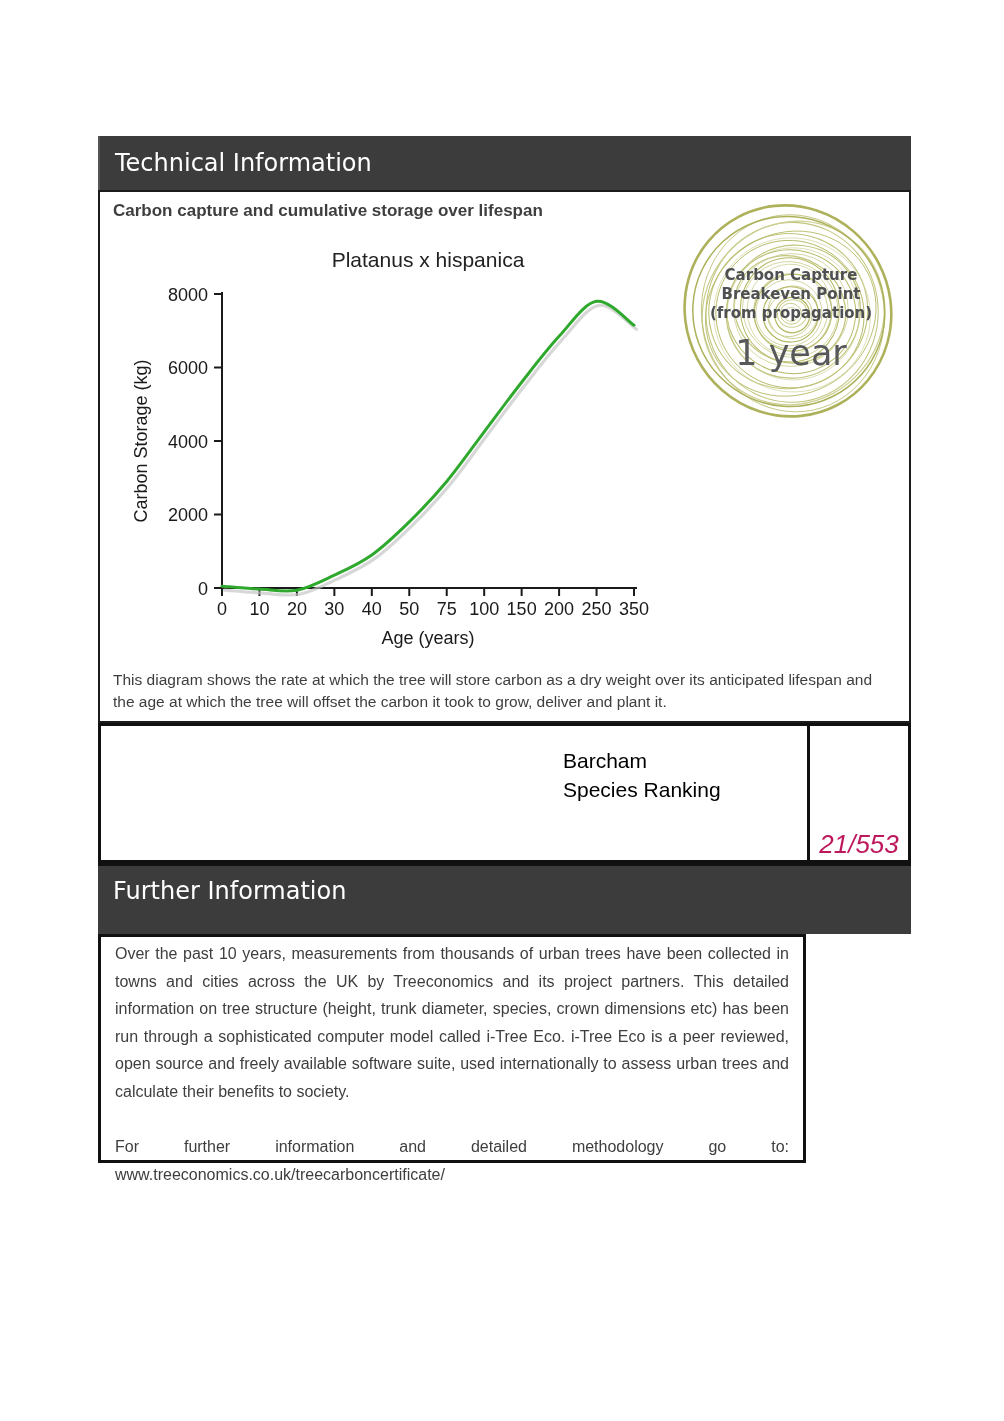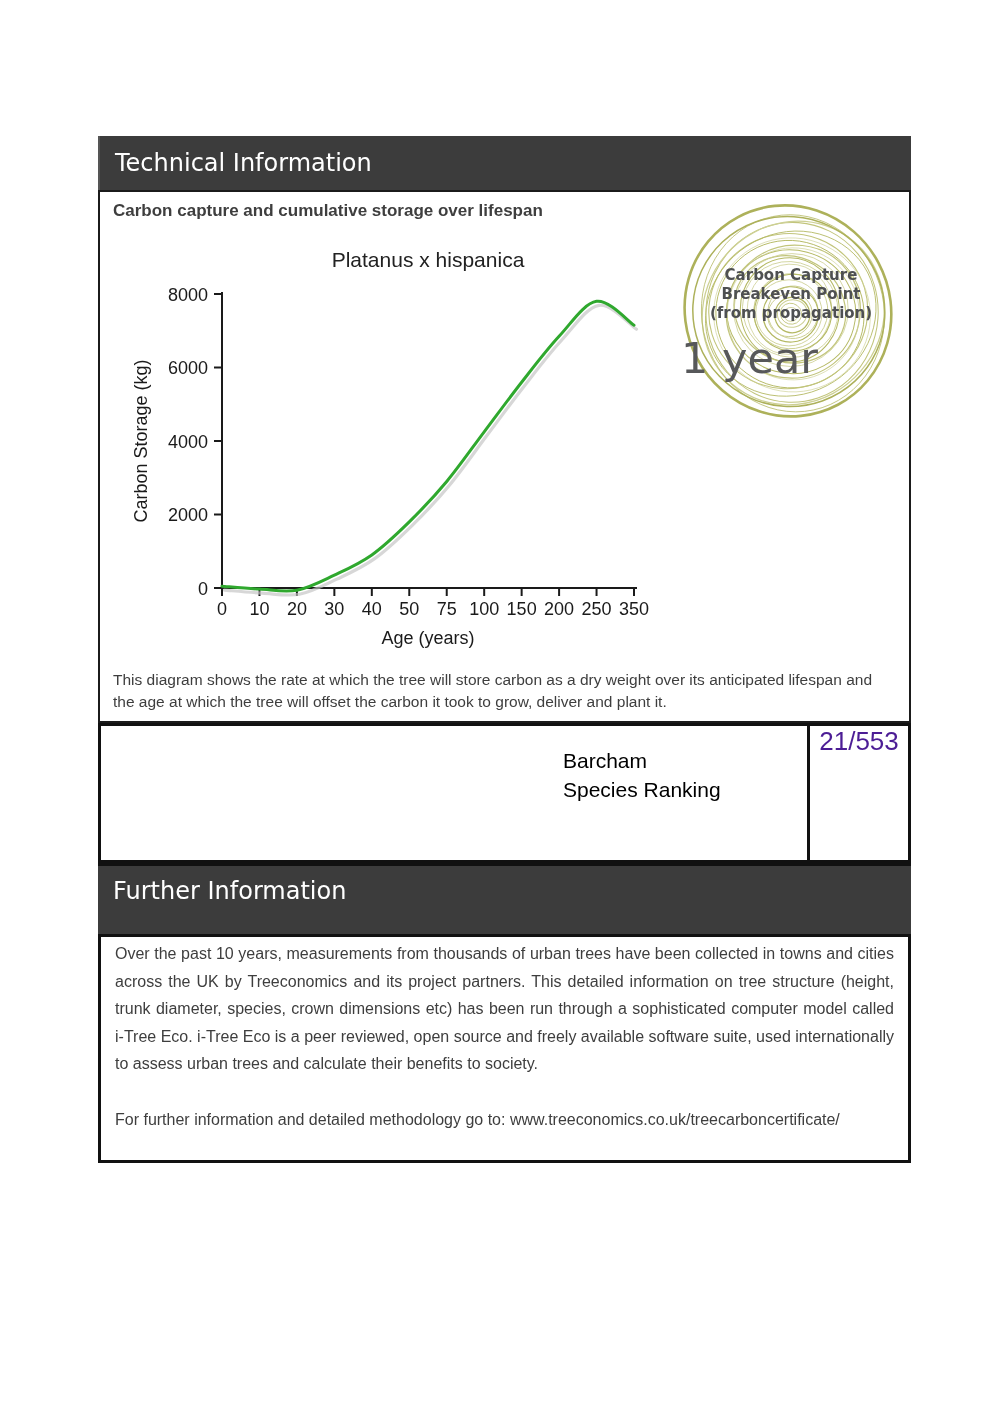--- a/index.html
+++ b/index.html
@@ -13,32 +13,32 @@
   .chart-panel{position:absolute;left:98px;top:190px;width:813px;height:533px;
         background:#fff;border:2px solid #1b1b1b;box-sizing:border-box;}
   .panel-heading{position:absolute;left:13px;top:9px;
         font:bold 17px "Liberation Sans",sans-serif;color:#3e3e3e;}
   .chart-svg{position:absolute;left:20px;top:45px;}
   .badge{position:absolute;left:581px;top:10px;width:220px;height:220px;}
   .badge-rings{position:absolute;left:0;top:0;}
   .badge-title{position:absolute;top:64px;left:0;right:0;text-align:center;
         font-family:"DejaVu Sans",sans-serif;font-weight:bold;font-size:15px;
         line-height:19px;color:#4e5052;}
-  .badge-value{position:absolute;top:131px;left:0;right:0;
-        font-family:"DejaVu Sans",sans-serif;font-size:43px;color:#57585a;}
+  .badge-value{position:absolute;top:131px;left:0;right:0;text-align:center;
+        font-family:"DejaVu Sans",sans-serif;font-size:35px;color:#57585a;}
   .chart-desc{position:absolute;left:13px;top:477px;width:778px;
         font-size:15.5px;line-height:22px;color:#3e3e3e;}
   .ranking-box{position:absolute;left:98px;top:723px;width:813px;height:140px;
         background:#fff;border:3px solid #111;box-sizing:border-box;display:flex;}
   .ranking-left{width:706px;position:relative;}
   .ranking-label{position:absolute;left:462px;top:20px;font-size:21px;line-height:29px;color:#000;}
   .ranking-divider{width:3px;background:#111;height:100%;}
-  .ranking-right{flex:1;display:flex;align-items:flex-start;justify-content:center;
-        font-size:26px;color:#4c1d95;}
-  .body-box{position:absolute;left:98px;top:934px;width:813px;height:229px;
+  .ranking-right{flex:1;display:flex;align-items:flex-end;justify-content:center;
+        font-size:26px;color:#be185d;font-style:italic;}
+  .body-box{position:absolute;left:98px;top:934px;width:708px;height:229px;
         background:#fff;border:3px solid #111;box-sizing:border-box;padding:3px 14px 0 14px;
         font-size:16px;line-height:27.5px;color:#3e3e3e;text-align:justify;}
   .body-box p{margin:0;}
   .body-box p + p{margin-top:28px;}
 </style>
 </head>
 <body>
 
 <div class="page">
 

